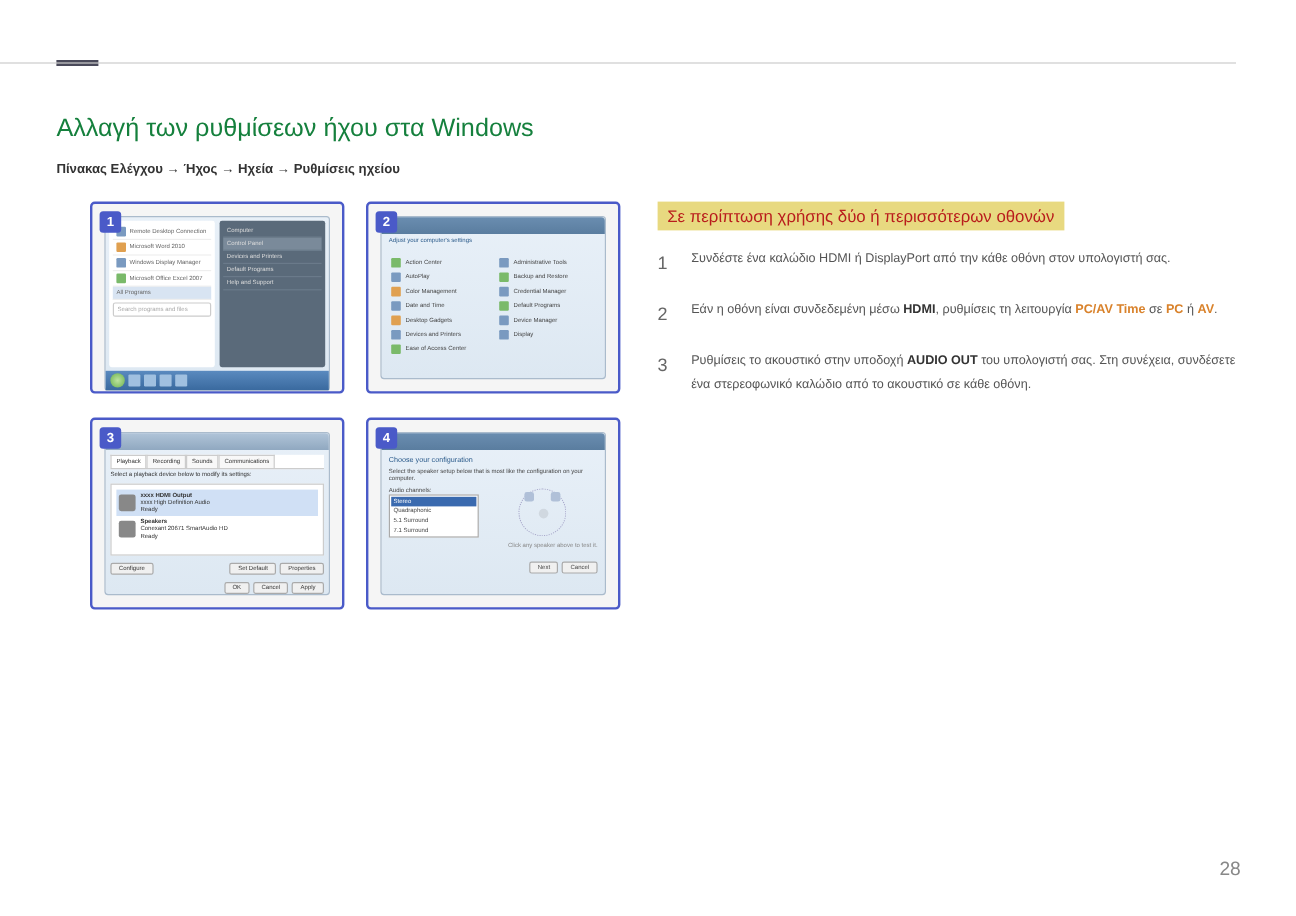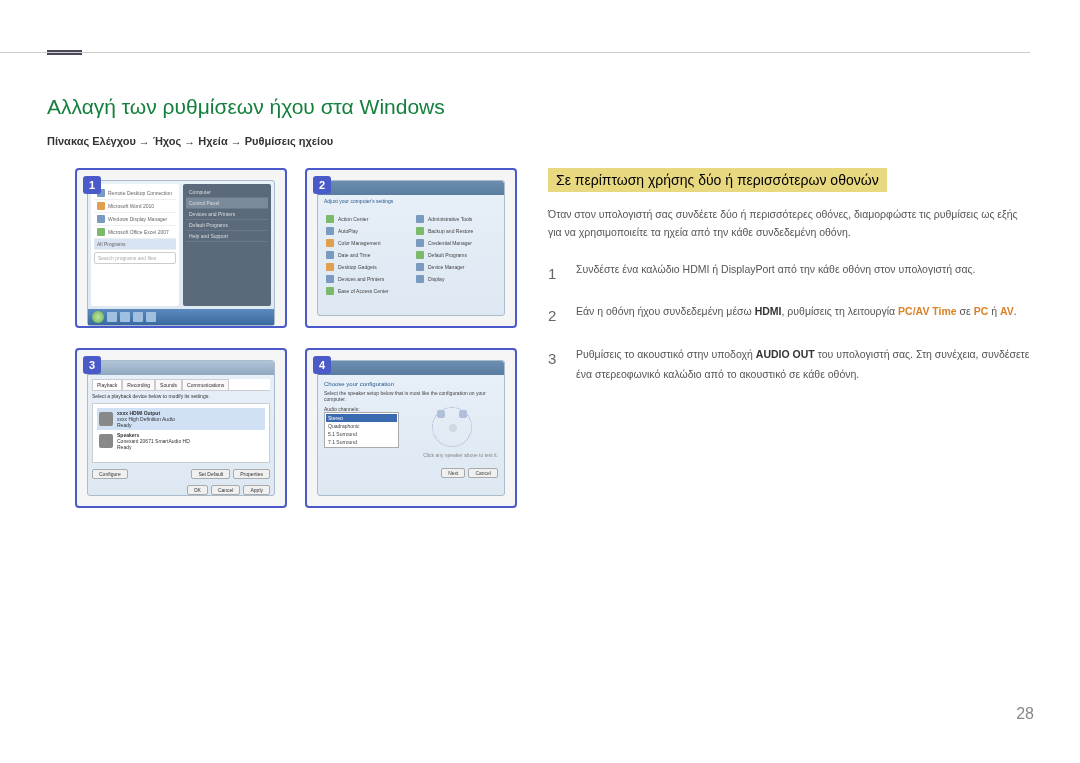--- a/index.html
+++ b/index.html
@@ -129,21 +129,21 @@
     .spk { position: absolute; width: 8px; height: 8px; background: #b0c0d8; border-radius: 2px; }
 
     .right-col {
       position: absolute;
       top: 168px;
       left: 548px;
       width: 482px;
     }
     .subsection-title {
       background: #e8d980;
-      color: #000000;
+      color: #b91c1c;
       font-size: 14px;
       padding: 4px 8px;
       font-weight: 400;
       display: inline-block;
       margin-bottom: 14px;
     }
     .intro-text {
       font-size: 10.5px;
       color: #555;
       line-height: 1.7;
@@ -161,21 +161,21 @@
       font-size: 15px;
       color: #666;
       font-weight: 400;
       min-width: 12px;
     }
     .step-text { flex: 1; }
     .hl-bold { font-weight: bold; color: #333; }
     .hl-orange { font-weight: bold; color: #d9822b; }
     .page-num {
       position: absolute;
-      bottom: 40px;
+      bottom: 29px;
       right: 46px;
       font-size: 16px;
       color: #888;
     }
   </style>
 </head>
 <body>
 
 <div class="header-accent"></div>
 <div class="header-bar"></div>
@@ -371,31 +371,30 @@
             <span class="mini-btn">Cancel</span>
           </div>
         </div>
       </div>
     </div>
   </div>
 </div>
 
 <div class="right-col">
   <div class="subsection-title">Σε περίπτωση χρήσης δύο ή περισσότερων οθονών</div>
-  <div class="intro-text">Όταν στον υπολογιστή σας συνδέετε δύο ή περισσότερες οθόνες, διαμορφώστε τις ρυθμίσεις ως εξής για να χρησιμοποιείτε τα ηχεία από την κάθε συνδεδεμένη οθόνη.</div>
 
   <div class="step-row">
     <div class="step-num">1</div>
     <div class="step-text">Συνδέστε ένα καλώδιο HDMI ή DisplayPort από την κάθε οθόνη στον υπολογιστή σας.</div>
   </div>
 
   <div class="step-row">
     <div class="step-num">2</div>
     <div class="step-text">
-      <span>Εάν η οθόνη ήχου συνδεδεμένη μέσω </span><span class="hl-bold">HDMI</span><span>, ρυθμίσεις τη λειτουργία </span><span class="hl-orange">PC/AV Time</span><span> σε </span><span class="hl-orange">PC</span><span> ή </span><span class="hl-orange">AV</span><span>.</span>
+      <span>Εάν η οθόνη είναι συνδεδεμένη μέσω </span><span class="hl-bold">HDMI</span><span>, ρυθμίσεις τη λειτουργία </span><span class="hl-orange">PC/AV Time</span><span> σε </span><span class="hl-orange">PC</span><span> ή </span><span class="hl-orange">AV</span><span>.</span>
     </div>
   </div>
 
   <div class="step-row">
     <div class="step-num">3</div>
     <div class="step-text">
       <span>Ρυθμίσεις το ακουστικό στην υποδοχή </span><span class="hl-bold">AUDIO OUT</span><span> του υπολογιστή σας. Στη συνέχεια, συνδέσετε ένα στερεοφωνικό καλώδιο από το ακουστικό σε κάθε οθόνη.</span>
     </div>
   </div>
 </div>

